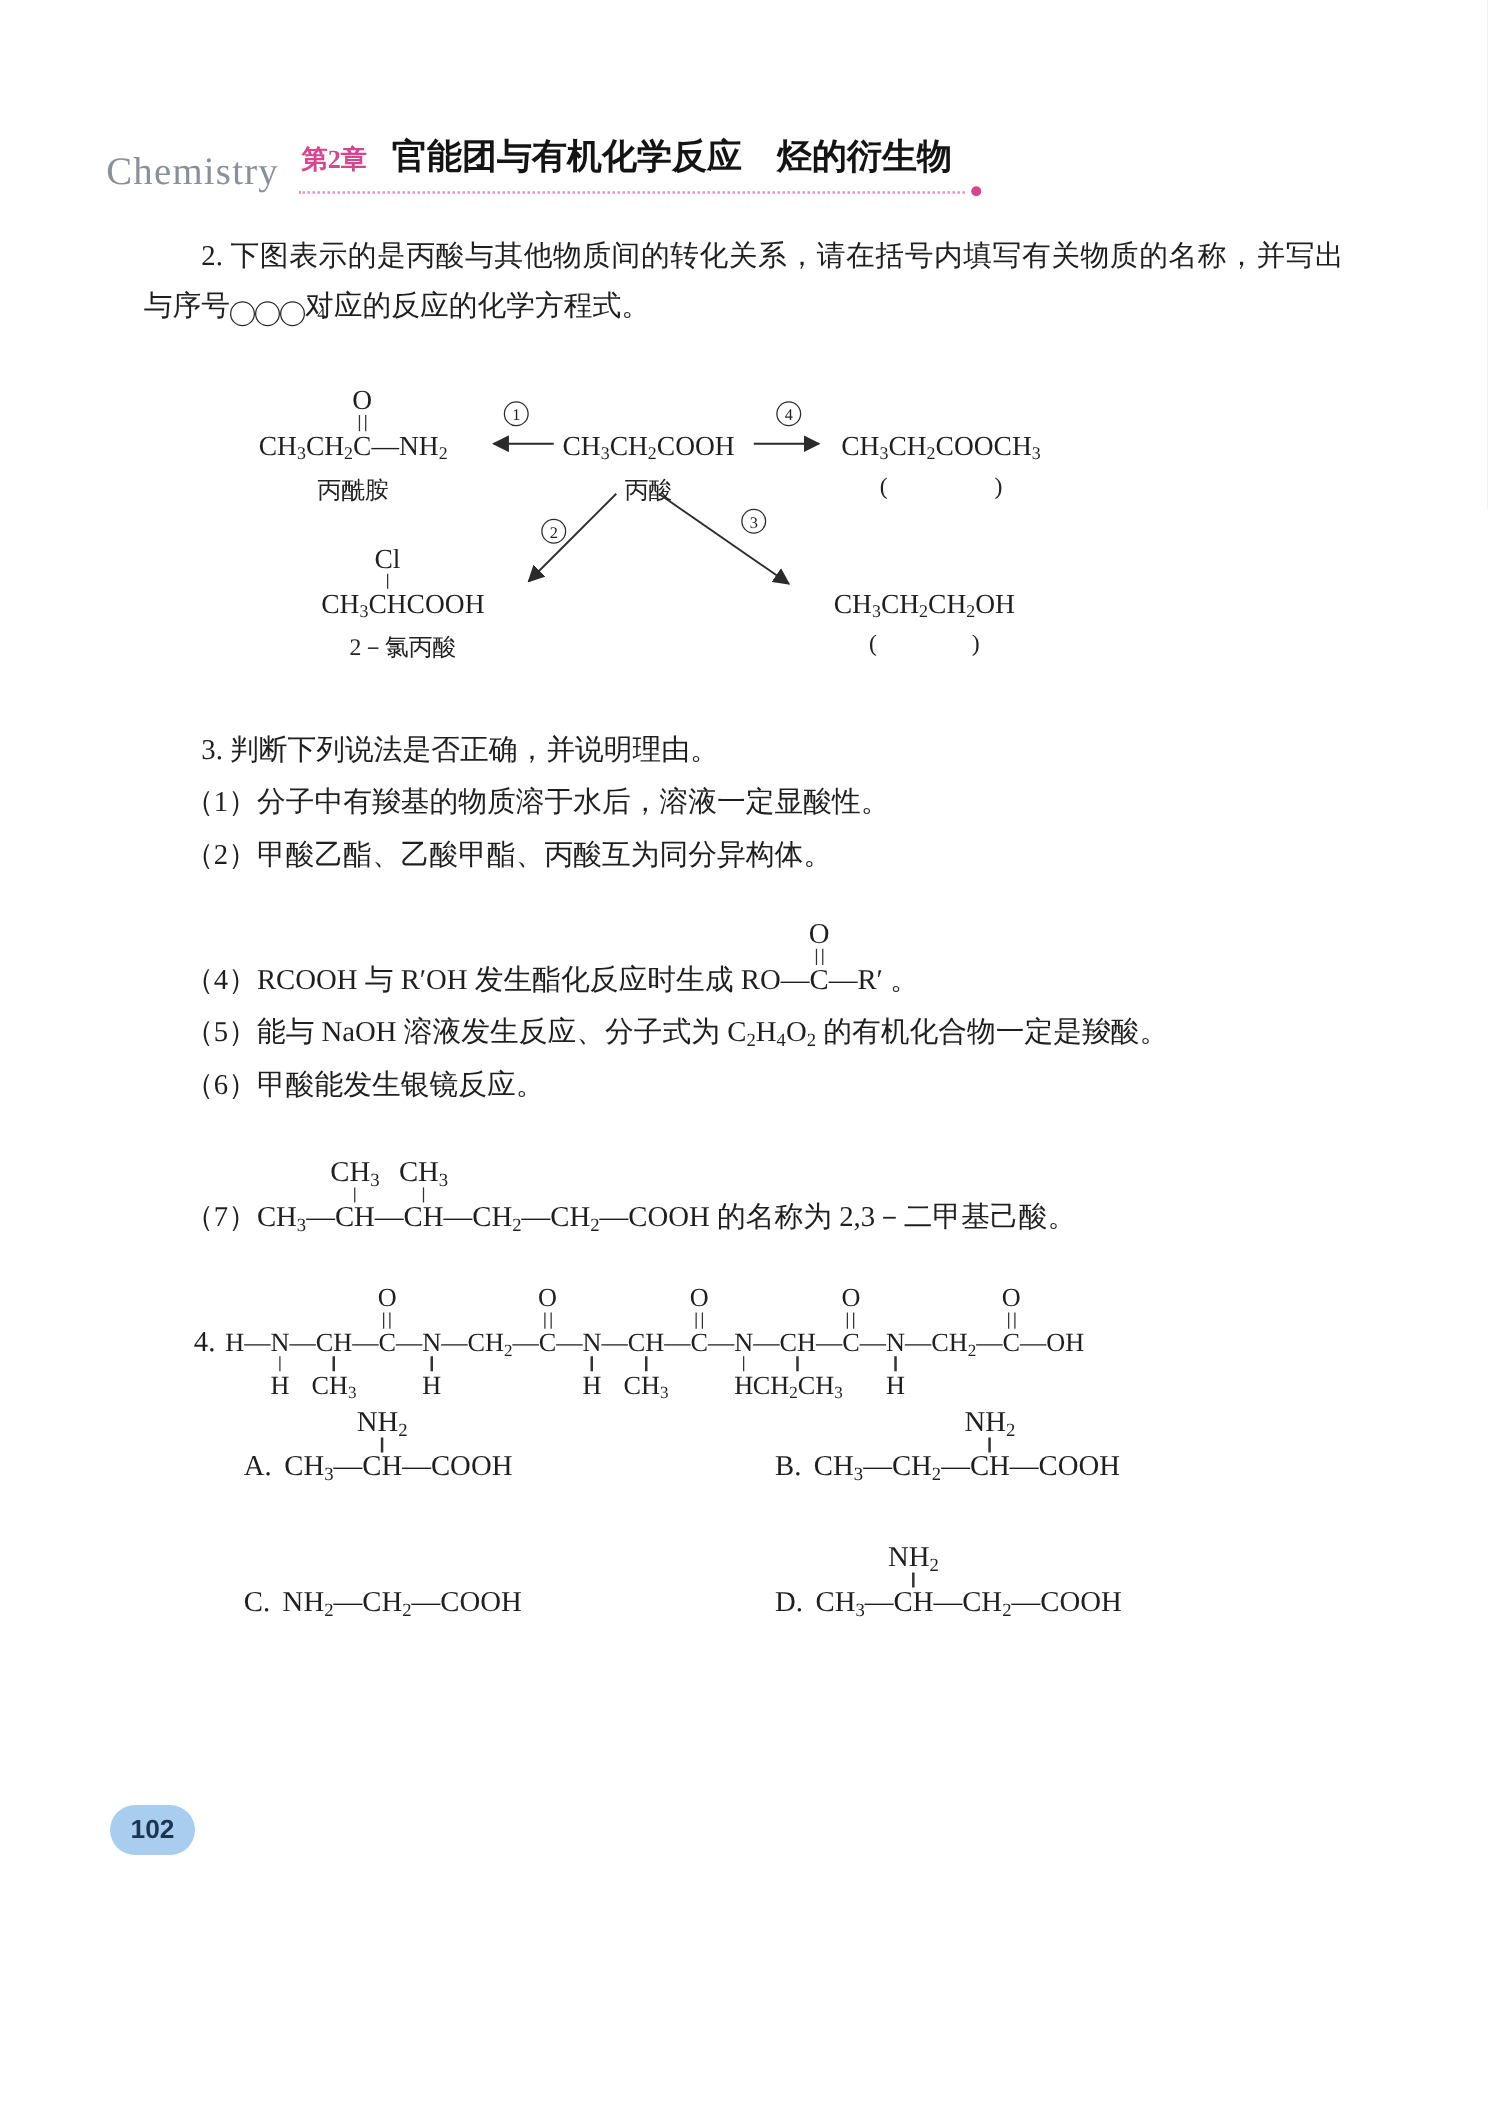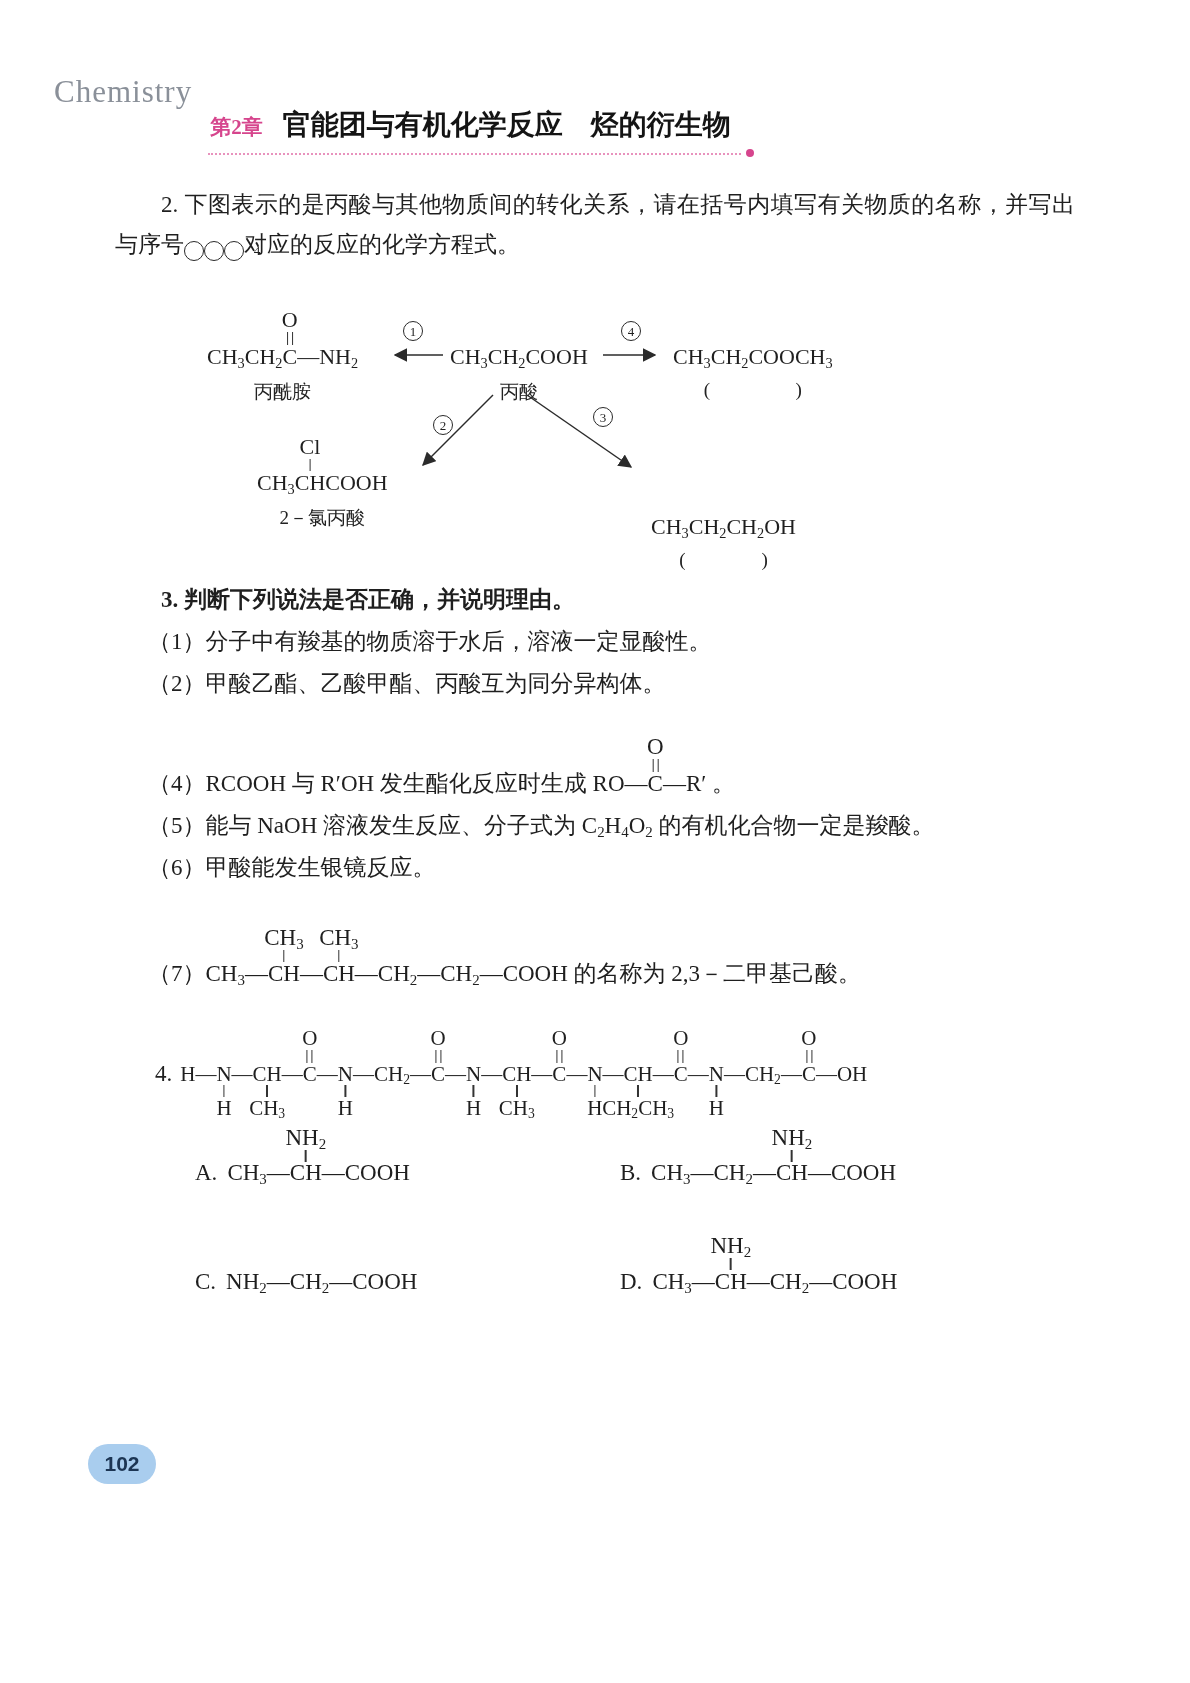--- a/index.html
+++ b/index.html
@@ -5,33 +5,33 @@
   * { margin:0; padding:0; box-sizing:border-box; }
   html,body { background:#e8e8e8; }
   .page {
     position:relative; width:1190px; height:1683px; margin:0 auto;
     background:#ffffff; overflow:hidden; color:#1f1f1f;
     font-family:"Liberation Serif","DejaVu Serif",serif;
   }
   main { padding:0 115px; }
 
   
-  .hdr { display:flex; align-items:flex-start; gap:16px; padding:74px 54px 0; }
+  .hdr { display:flex; align-items:flex-end; gap:16px; padding:74px 85px 0; }
   .brand { font-size:31px; color:#8a9099; letter-spacing:1px; }
   .hdr-right { position:relative; display:inline-flex; align-items:baseline; gap:20px;
                border-bottom:2px dotted #e892bd; padding:0 10px 9px 2px; }
   .badge { font-size:21px; font-weight:bold; color:#d6458d;margin-top:39px; }
   .ctitle { font-size:28px; font-weight:bold; color:#141414; }
   .hdot { position:absolute; right:-13px; bottom:-4px; width:8px; height:8px;
           border-radius:50%; background:#d6458d; }
 
   
   .para { font-size:23px; line-height:40px; text-align:justify; }
   .q2p { margin-top:30px; text-indent:2em; }
-  .indent { text-indent:2em;font-weight:bold; }
+  .indent { text-indent:2em; }
   .q3intro { margin-top:40px; line-height:42px; }
   .qitem { font-size:23px; line-height:42px; padding-left:33px; white-space:nowrap; }
   .item4 { margin-top:58px; }
   .item7 { margin-top:64px; }
 
   
   .circ { display:inline-flex; width:20px; height:20px; border:1.3px solid #2a2a2a;
           border-radius:50%; align-items:center; justify-content:center;
           font-size:13px; line-height:1; vertical-align:-3px; background:#fff; }
   .dcirc { position:absolute; }
@@ -122,21 +122,21 @@
       </div>
 
       <div class="dnode" style="left:142px; top:178px;">
         <div class="formula"><span>CH<sub>3</sub></span><span class="stk"><span class="up">
                 <span class="satom">Cl</span>
                 <span class="bv s"></span>
               </span><span>CH</span></span><span>COOH</span></div>
         <div class="nlabel">2－氯丙酸</div>
       </div>
 
-      <div class="dnode" style="left:536px; top:178px;margin-top:44px;">
+      <div class="dnode" style="left:552px; top:178px;">
         <div class="formula"><span>CH<sub>3</sub>CH<sub>2</sub>CH<sub>2</sub>OH</span></div>
         <div class="nlabel">(&nbsp;&nbsp;&nbsp;&nbsp;&nbsp;&nbsp;&nbsp;&nbsp;&nbsp;&nbsp;&nbsp;&nbsp;&nbsp;&nbsp;&nbsp;&nbsp;)</div>
       </div>
 
       <svg class="arr" style="left:272px; top:58px;" width="58" height="12">
         <line x1="56" y1="6" x2="8" y2="6" marker-end="url(#ah)"></line>
       </svg>
       <span class="circ dcirc" style="left:288px; top:30px;">1</span>
 
       <svg class="arr" style="left:486px; top:58px;" width="64" height="12">

